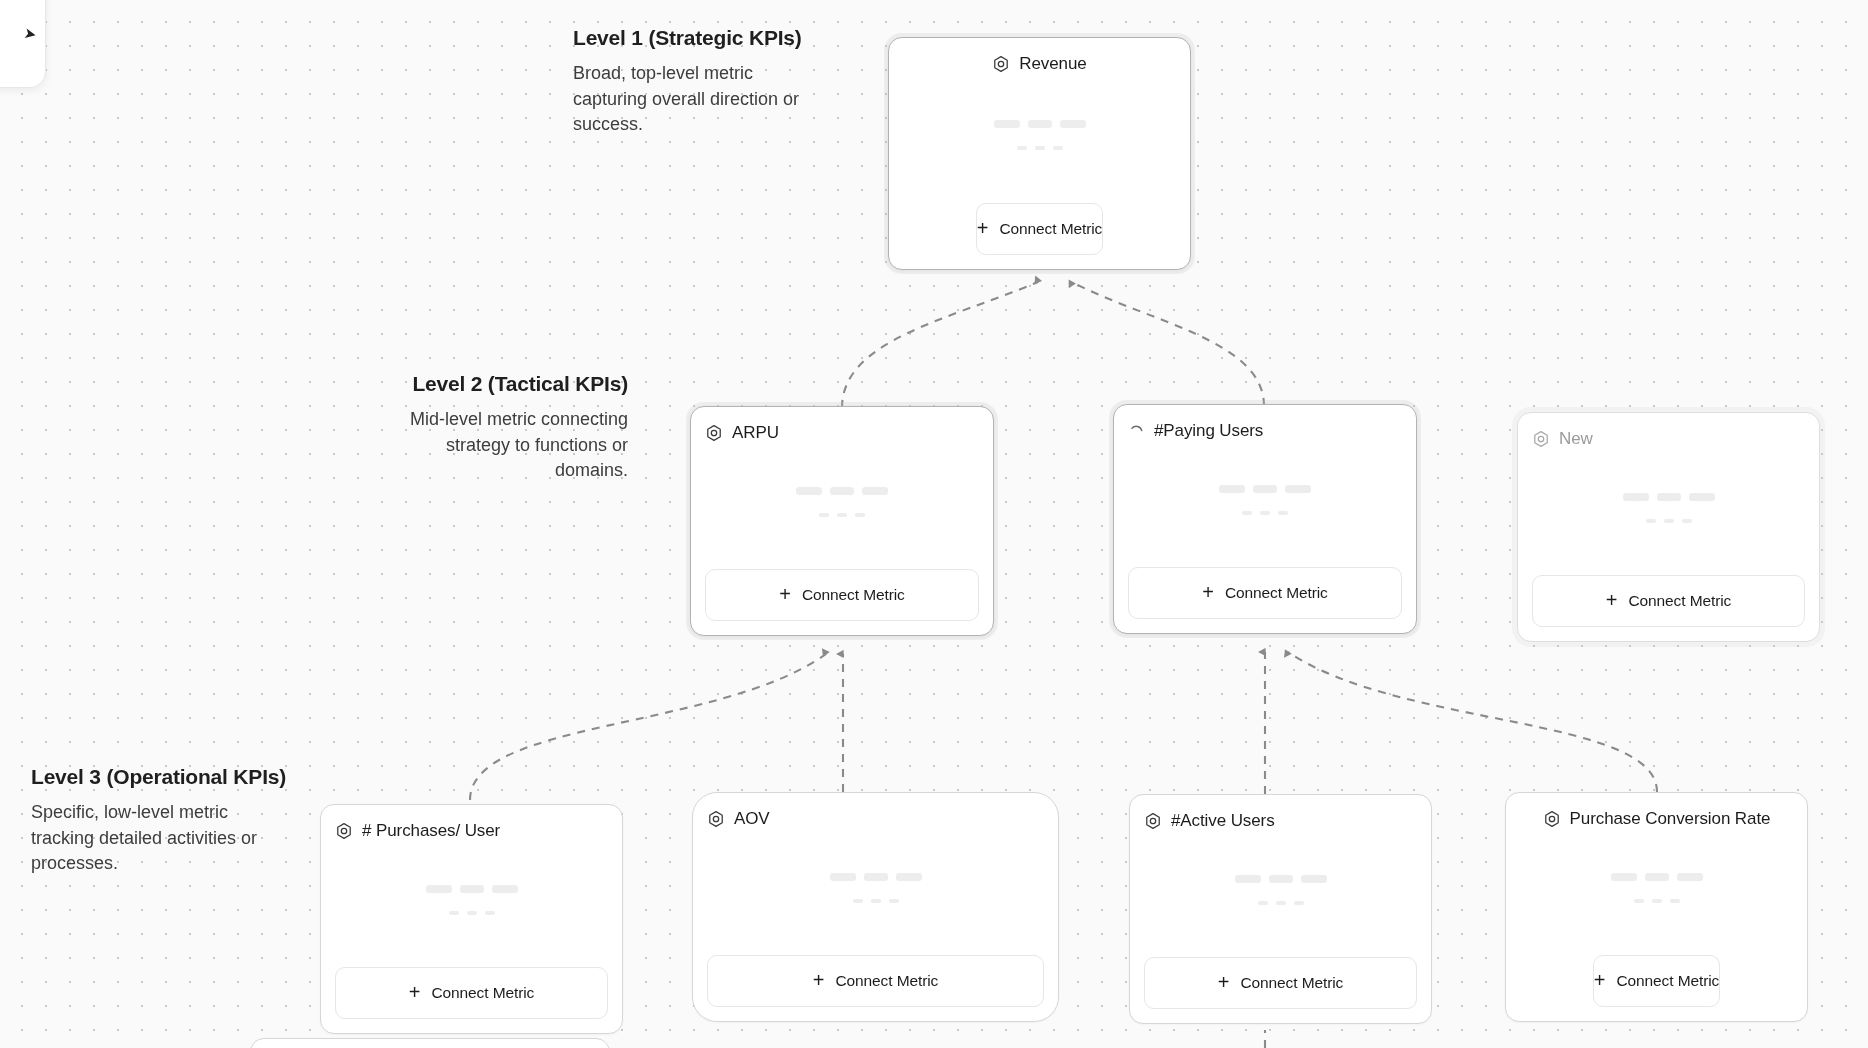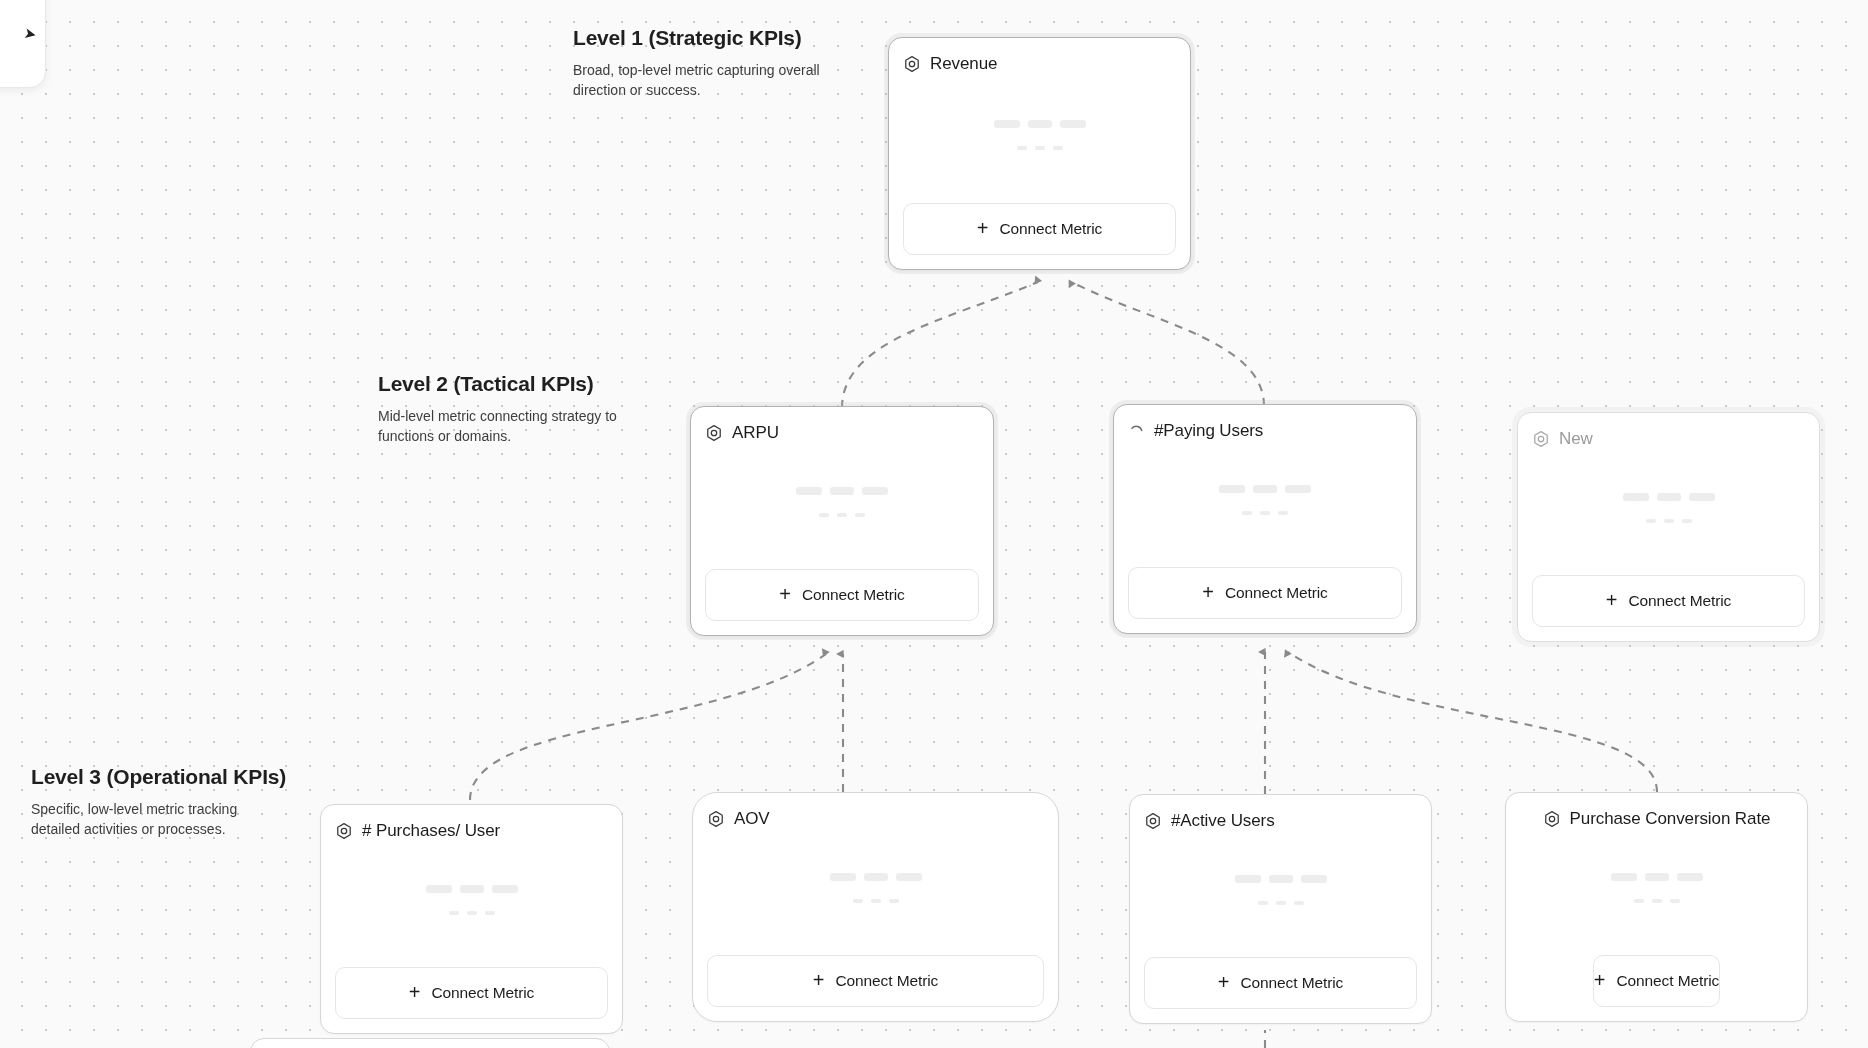--- a/index.html
+++ b/index.html
@@ -42,21 +42,21 @@
   }
   .level-title {
     font-size: 21px;
     font-weight: 700;
     color: #1f1f1f;
     letter-spacing: -0.2px;
     white-space: nowrap;
   }
   .level-desc {
     margin-top: 11px;
-    font-size: 14px;
+    font-size: 18px;
     line-height: 1.42;
     color: #3d3d3d;
     max-width: 250px;
   }
 
   
   .card {
     position: absolute;
     background: #ffffff;
     border: 1.3px solid #d6d6d6;
@@ -202,31 +202,31 @@
     <path d="M 1657 792 C 1657 716 1400 728 1288 652" fill="none" stroke="#8a8a8a" stroke-width="2.1" stroke-dasharray="8 7" marker-end="url(#arrowUp)"></path>
 
     <path d="M 1265 1048 L 1265 1030" fill="none" stroke="#8a8a8a" stroke-width="2.1" stroke-dasharray="8 7"></path>
   </svg>
 
   <div class="level-label" style="left:573px; top:26px;">
     <div class="level-title">Level 1 (Strategic KPIs)</div>
     <div class="level-desc">Broad, top-level metric capturing overall direction or success.</div>
   </div>
 
-  <div class="level-label" style="left:378px; top:372px;">
+  <div class="level-label" style="left:378px; top:372px;text-align:right;">
     <div class="level-title">Level 2 (Tactical KPIs)</div>
     <div class="level-desc">Mid-level metric connecting strategy to functions or domains.</div>
   </div>
 
   <div class="level-label" style="left:31px; top:765px;">
     <div class="level-title">Level 3 (Operational KPIs)</div>
     <div class="level-desc">Specific, low-level metric tracking detailed activities or processes.</div>
   </div>
 
-  <div class="card selected" style="left:888px; top:37px; width:303px; height:233px;">
+  <div class="card selected" style="left:888px; top:37px; width:303px; height:233px;align-items:center;">
     <div class="card-head">
       <span>
         <svg class="hex-icon" viewBox="0 0 24 24" fill="none" stroke="#3a3a3a" stroke-width="1.7">
           <path d="M12 2.2 L20.3 7 V17 L12 21.8 L3.7 17 V7 Z" stroke-linejoin="round"></path>
           <circle cx="12" cy="12" r="3.6"></circle>
         </svg>
       </span>
       <span class="card-title">Revenue</span>
     </div>
     <div class="card-body">

